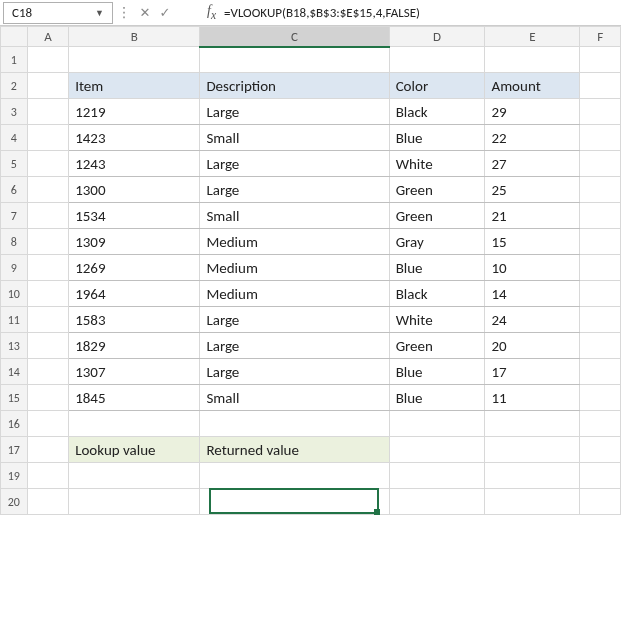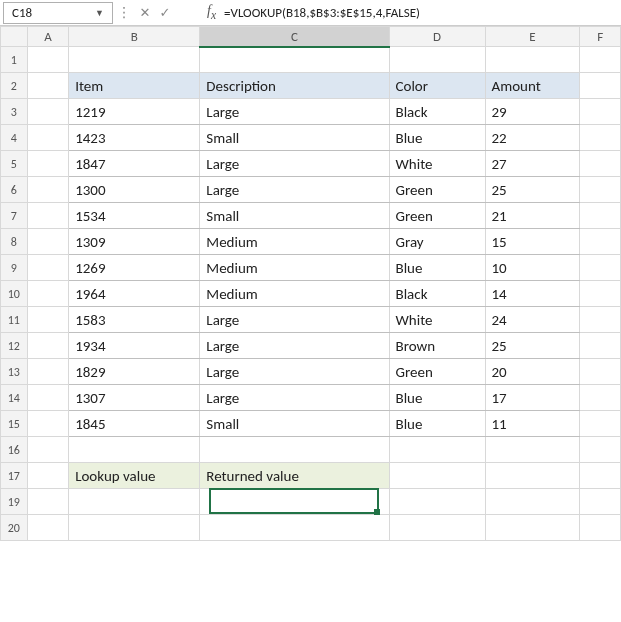--- a/index.html
+++ b/index.html
@@ -112,21 +112,21 @@
           <td class="cell col-A"></td>
           <td class="cell col-B">1423</td>
           <td class="cell col-C">Small</td>
           <td class="cell col-D">Blue</td>
           <td class="cell col-E">22</td>
           <td class="cell col-F"></td>
         </tr>
         <tr class="data-row">
           <td class="row-head">5</td>
           <td class="cell col-A"></td>
-          <td class="cell col-B">1847</td>
+          <td class="cell col-B">1243</td>
           <td class="cell col-C">Large</td>
           <td class="cell col-D">White</td>
           <td class="cell col-E">27</td>
           <td class="cell col-F"></td>
         </tr>
         <tr class="data-row">
           <td class="row-head">6</td>
           <td class="cell col-A"></td>
           <td class="cell col-B">1300</td>
           <td class="cell col-C">Large</td>
@@ -170,29 +170,20 @@
           <td class="cell col-E">14</td>
           <td class="cell col-F"></td>
         </tr>
         <tr class="data-row">
           <td class="row-head">11</td>
           <td class="cell col-A"></td>
           <td class="cell col-B">1583</td>
           <td class="cell col-C">Large</td>
           <td class="cell col-D">White</td>
           <td class="cell col-E">24</td>
-          <td class="cell col-F"></td>
-        </tr>
-        <tr class="data-row">
-          <td class="row-head">12</td>
-          <td class="cell col-A"></td>
-          <td class="cell col-B">1934</td>
-          <td class="cell col-C">Large</td>
-          <td class="cell col-D">Brown</td>
-          <td class="cell col-E">25</td>
           <td class="cell col-F"></td>
         </tr>
         <tr class="data-row">
           <td class="row-head">13</td>
           <td class="cell col-A"></td>
           <td class="cell col-B">1829</td>
           <td class="cell col-C">Large</td>
           <td class="cell col-D">Green</td>
           <td class="cell col-E">20</td>
           <td class="cell col-F"></td>

